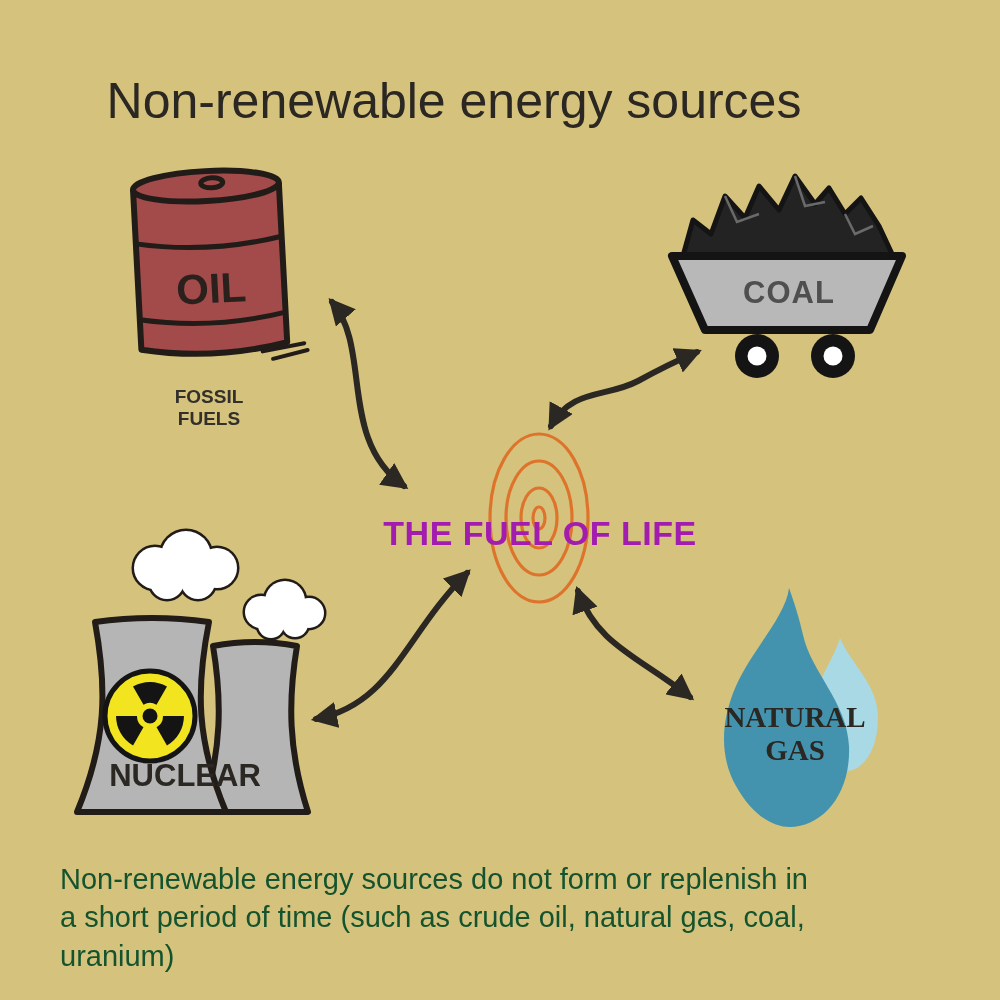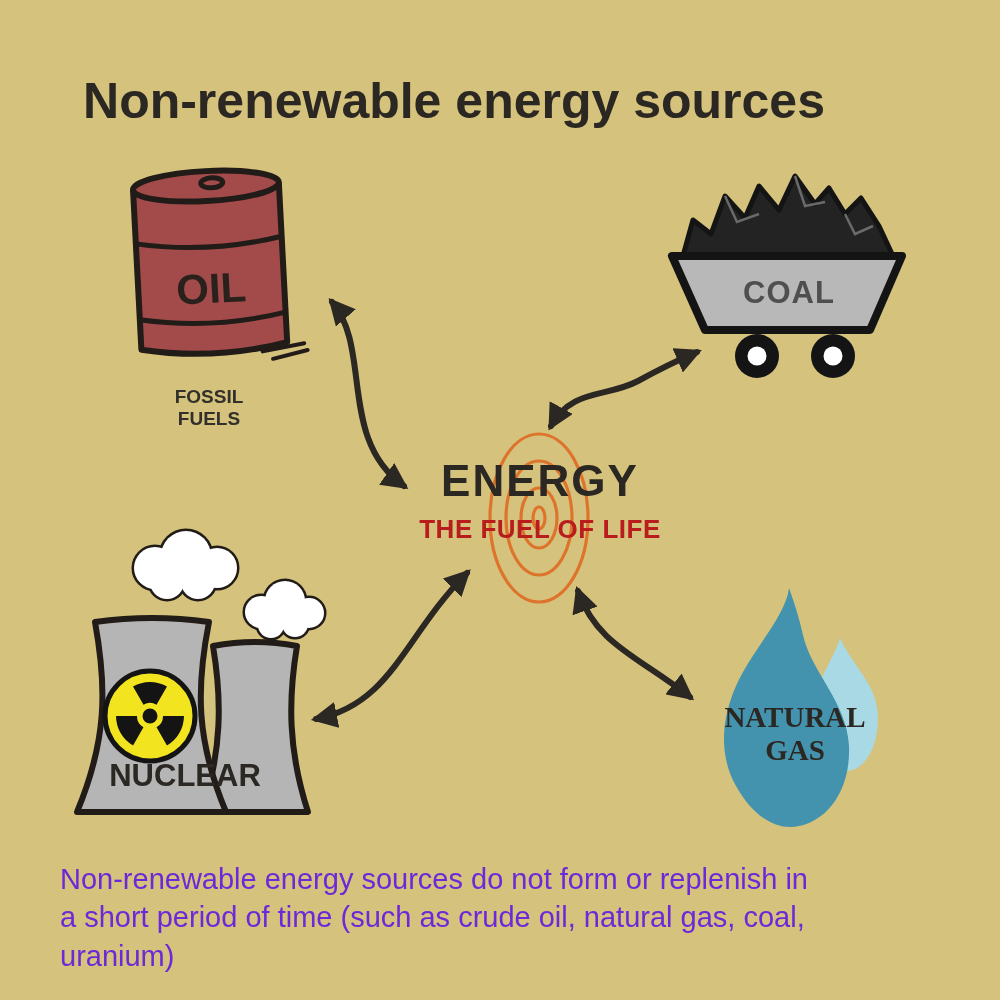--- a/index.html
+++ b/index.html
@@ -8,46 +8,46 @@
     position: relative;
     width: 1000px; height: 1000px;
     background: #d5c27c;
     overflow: hidden;
     font-family: "Liberation Sans", sans-serif;
     color: #2b2722;
   }
   #title {
     position: absolute; left: 0; top: 72px; width: 908px;
     text-align: center;
-    font-size: 50px; font-weight: bold; color: #2b2722;
+    font-size: 50px; font-weight: normal; color: #2b2722;
     letter-spacing: 0px;
   }
   .node-label {
     position: absolute;
     font-weight: bold;
     color: #33302c;
     text-align: center;
     white-space: pre-line;
     line-height: 1.15;
   }
   #fossil-label { left: 104px; top: 386px; width: 210px; font-size: 19px; }
   #gas-label    { left: 692px; top: 701px; width: 206px; font-size: 29px; color: #2b2722; font-family: Liberation Serif, serif; }
   #energy-heading {
     position: absolute; left: 320px; top: 456px; width: 440px;
     text-align: center; font-size: 44px; font-weight: bold;
     letter-spacing: 2px; color: #2b2722;
   }
   #energy-sub {
     position: absolute; left: 320px; top: 514px; width: 440px;
-    text-align: center; font-size: 26px; font-weight: bold;
-    letter-spacing: 0.5px; color: #b91c1c;
+    text-align: center; font-size: 34px; font-weight: bold;
+    letter-spacing: 0.5px; color: #a21caf;
   }
   #footer {
     position: absolute; left: 60px; top: 860px; width: 920px;
-    font-size: 29px; line-height: 1.32; color: #6d28d9;
+    font-size: 29px; line-height: 1.32; color: #14532d;
     white-space: pre-line;
   }
   svg { position: absolute; overflow: visible; }
   svg text { font-family: "Liberation Sans", sans-serif; font-weight: bold; }
 </style>
 </head>
 <body>
 
 <div id="canvas">
 
@@ -142,21 +142,20 @@
 
   <svg id="spiral-svg" style="left:486px; top:430px;" width="106" height="176" viewBox="0 0 106 176">
     <g fill="none" stroke="#de742c" stroke-width="3.2">
       <ellipse cx="53" cy="88" rx="49" ry="84"></ellipse>
       <ellipse cx="53" cy="88" rx="33" ry="57"></ellipse>
       <ellipse cx="53" cy="88" rx="18" ry="30"></ellipse>
       <ellipse cx="53" cy="88" rx="6" ry="11"></ellipse>
     </g>
   </svg>
 
-  <div id="energy-heading">ENERGY</div>
   <div id="energy-sub">THE FUEL OF LIFE</div>
 
   <svg id="arrows-svg" style="left:0; top:0;" width="1000" height="1000" viewBox="0 0 1000 1000">
     <defs>
       <marker id="ah" viewBox="0 0 10 10" refX="8" refY="5" markerWidth="4.4" markerHeight="4.4" orient="auto-start-reverse">
         <path d="M 0 0 L 10 5 L 0 10 z" fill="#2b2722"></path>
       </marker>
     </defs>
     <g fill="none" stroke="#2b2722" stroke-width="6" stroke-linecap="round">
       <path d="M 332 302 C 372 348, 338 440, 404 486" marker-start="url(#ah)" marker-end="url(#ah)"></path>

